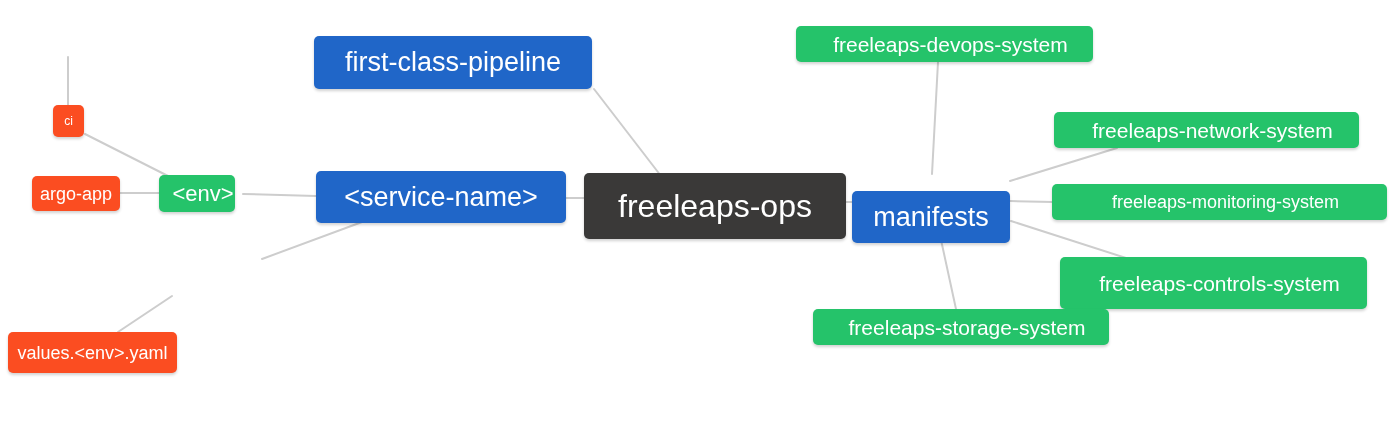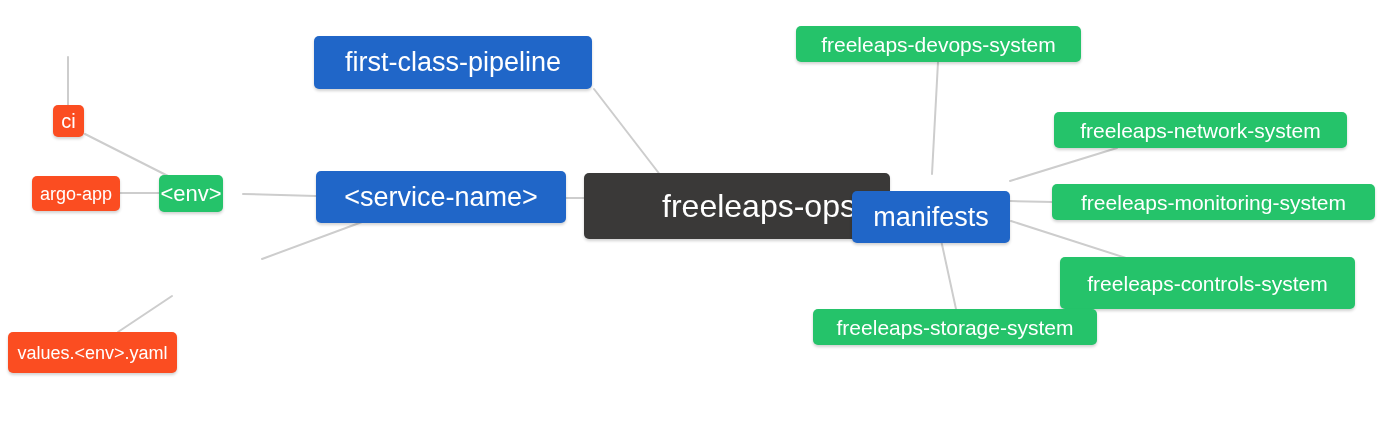--- a/index.html
+++ b/index.html
@@ -15,21 +15,21 @@
   }
   svg.edges{position:absolute;left:0;top:0;width:1390px;height:421px;}
   svg.edges line{stroke:var(--edge);stroke-width:2;stroke-linecap:round;}
   .node{
     position:absolute;display:flex;align-items:center;justify-content:center;
     color:var(--text);border-radius:5px;white-space:nowrap;cursor:pointer;
     box-shadow:0 2px 3px rgba(0,0,0,0.18);line-height:1;user-select:none;
   }
   .c-root{background:var(--root-bg);}
   .c-primary{background:var(--primary-bg);}
-  .c-success{background:var(--success-bg);}
+  .c-success{background:var(--success-bg);padding-left:12px;}
   .c-danger{background:var(--danger-bg);}
   .c-warning{background:var(--warning-bg);}
 </style>
 </head>
 <body>
 
 <div class="canvas">
 
   <svg class="edges" viewBox="0 0 1390 421">
     <line x1="68" y1="57" x2="68" y2="105"></line>
@@ -42,40 +42,40 @@
     <line x1="594" y1="89" x2="661" y2="176"></line>
     <line x1="846" y1="202" x2="853" y2="202"></line>
     <line x1="932" y1="174" x2="938" y2="62"></line>
     <line x1="1010" y1="181" x2="1117" y2="148"></line>
     <line x1="1010" y1="201" x2="1053" y2="202"></line>
     <line x1="1011" y1="221" x2="1126" y2="258"></line>
     <line x1="938" y1="226" x2="956" y2="309"></line>
   </svg>
 
 
-  <div class="node c-danger" style="left:53px;top:105px;width:31px;height:32px;font-size:20px;">ci</div>
+  <div class="node c-danger" style="left:53px;top:105px;width:31px;height:32px;font-size:12px;">ci</div>
 
   <div class="node c-danger" style="left:32px;top:176px;width:88px;height:35px;font-size:18px;">argo-app</div>
 
   <div class="node c-success" style="left:159px;top:175px;width:64px;height:37px;font-size:22px;">&lt;env&gt;</div>
 
   <div class="node c-primary" style="left:314px;top:36px;width:278px;height:53px;font-size:27px;">first-class-pipeline</div>
 
   <div class="node c-primary" style="left:316px;top:171px;width:250px;height:52px;font-size:27px;">&lt;service-name&gt;</div>
 
-  <div class="node c-root" style="left:584px;top:173px;width:262px;height:66px;font-size:32px;padding-left:44px;">freeleaps-ops</div>
+  <div class="node c-root" style="left:584px;top:173px;width:262px;height:66px;font-size:32px;">freeleaps-ops</div>
 
   <div class="node c-primary" style="left:852px;top:174px;width:158px;height:52px;font-size:27px;margin-top:17px;">manifests</div>
 
 
   <div class="node c-danger" style="left:8px;top:332px;width:169px;height:41px;font-size:18px;">values.&lt;env&gt;.yaml</div>
 
   <div class="node c-success" style="left:796px;top:26px;width:285px;height:36px;font-size:21px;">freeleaps-devops-system</div>
 
   <div class="node c-success" style="left:1054px;top:112px;width:293px;height:36px;font-size:21px;">freeleaps-network-system</div>
 
-  <div class="node c-success" style="left:1052px;top:184px;width:323px;height:36px;font-size:21px;">freeleaps-monitoring-system</div>
+  <div class="node c-success" style="left:1052px;top:184px;width:323px;height:36px;font-size:18px;">freeleaps-monitoring-system</div>
 
   <div class="node c-success" style="left:1060px;top:257px;width:295px;height:52px;font-size:21px;text-align:right;">freeleaps-controls-system</div>
 
   <div class="node c-success" style="left:813px;top:309px;width:284px;height:36px;font-size:21px;">freeleaps-storage-system</div>
 
 </div>
 
 </body></html>

